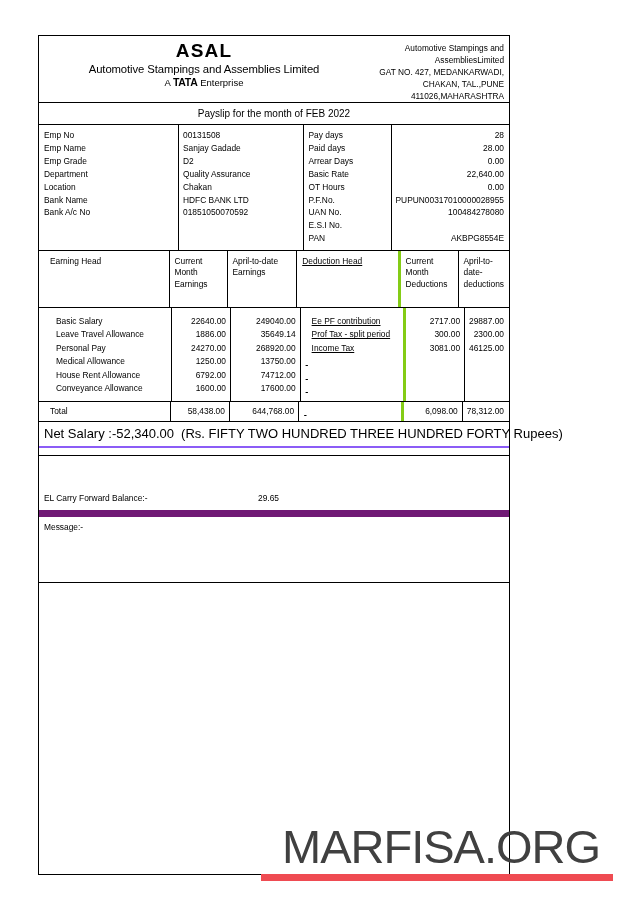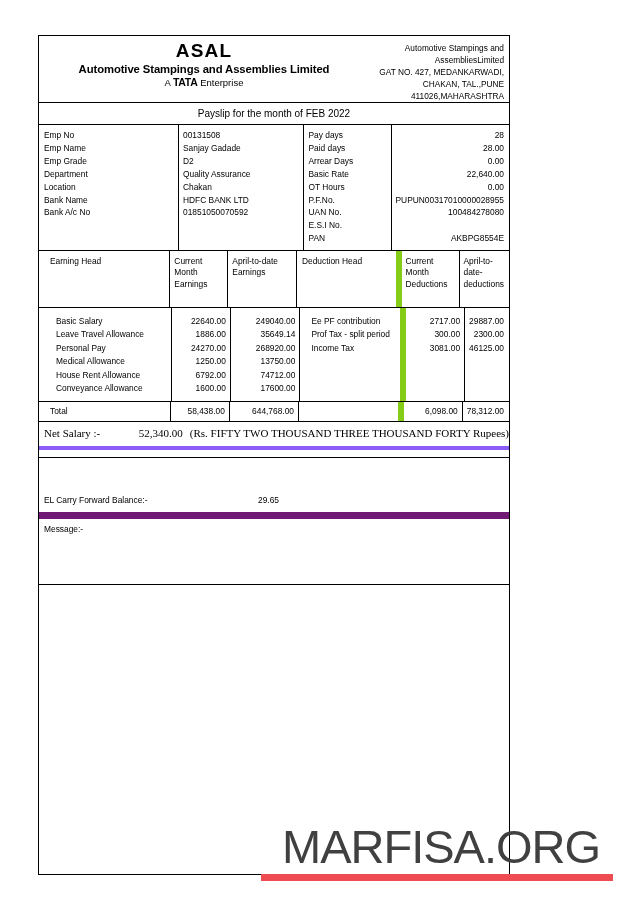--- a/index.html
+++ b/index.html
@@ -43,21 +43,21 @@
   }
   .brand-asal {
     font-size: 19px;
     font-weight: bold;
     letter-spacing: 1.2px;
     line-height: 1.05;
     margin: 1px 0 2px 0;
   }
   .brand-full {
     font-size: 11.3px;
-    font-weight: bold;
+    font-weight: normal;
     line-height: 1.1;
     margin-bottom: 2px;
     letter-spacing: -0.1px;
   }
   .brand-tata {
     font-size: 9.5px;
     line-height: 1.1;
   }
   .brand-tata .tata-mark {
     font-weight: bold;
@@ -138,21 +138,21 @@
   .trow {
     display: flex;
     box-sizing: border-box;
   }
   .thead {
     border-bottom: 1px solid #000;
   }
   .c1 { width: 140px; box-sizing: border-box; border-right: 1px solid #000; padding-left: 5px; margin-left: 6px; }
   .c2 { width: 64px;  box-sizing: border-box; border-right: 1px solid #000; padding: 0 4px; }
   .c3 { width: 76px;  box-sizing: border-box; border-right: 1px solid #000; padding: 0 4px; }
-  .c4 { width: 116px; box-sizing: border-box; border-right: 6px solid #84cc16; padding-left: 5px; }
+  .c4 { width: 116px; box-sizing: border-box; border-right: 3px solid #84cc16; padding-left: 5px; text-decoration: underline; }
   .c5 { width: 64px;  box-sizing: border-box; border-right: 1px solid #000; padding: 0 4px; }
   .c6 { flex: 1;      box-sizing: border-box; padding: 0 5px 0 4px; }
 
   .thead .c1, .thead .c2, .thead .c3,
   .thead .c4, .thead .c5, .thead .c6 {
     padding-top: 5px;
     padding-bottom: 5px;
     font-size: 8.4px;
     line-height: 11.3px;
     min-height: 56px;
@@ -179,28 +179,27 @@
   .totalrow > div {
     font-size: 8.4px;
     line-height: 13px;
     padding-top: 3px;
     padding-bottom: 3px;
     white-space: nowrap;
   }
 
   
   .netsalary {
-    border-bottom: 4px solid #8b5cf6;
+    border-bottom: 2px solid #8b5cf6;
     box-sizing: border-box;
     padding: 5px 0 6px 5px;
-    font-size: 11px;
+    font-size: 13px;
     line-height: 13px;
     display: flex;
     white-space: nowrap;
-    font-family: Liberation Serif, serif;
   }
   .net-label { width: 92px; }
   .net-amount { width: 78px; text-align: right; }
   .net-words { padding-left: 7px; }
 
   .spacer-thin {
     height: 8px;
     border-bottom: 1px solid #000;
     box-sizing: border-box;
   }
@@ -394,21 +393,21 @@
       <div class="c3 num">644,768.00</div>
       <div class="c4">&nbsp;</div>
       <div class="c5 num">6,098.00</div>
       <div class="c6 num">78,312.00</div>
     </div>
   </div>
 
   <div class="netsalary">
     <div class="net-label">Net Salary :-</div>
     <div class="net-amount">52,340.00</div>
-    <div class="net-words">(Rs. FIFTY TWO THOUSAND THREE THOUSAND FORTY Rupees)</div>
+    <div class="net-words">(Rs. FIFTY TWO HUNDRED THREE HUNDRED FORTY Rupees)</div>
   </div>
 
   <div class="spacer-thin"></div>
 
   <div class="elrow">
     <div class="el-label">EL Carry Forward Balance:-</div>
     <div class="el-value">29.65</div>
   </div>
 
   <div class="msgrow">

